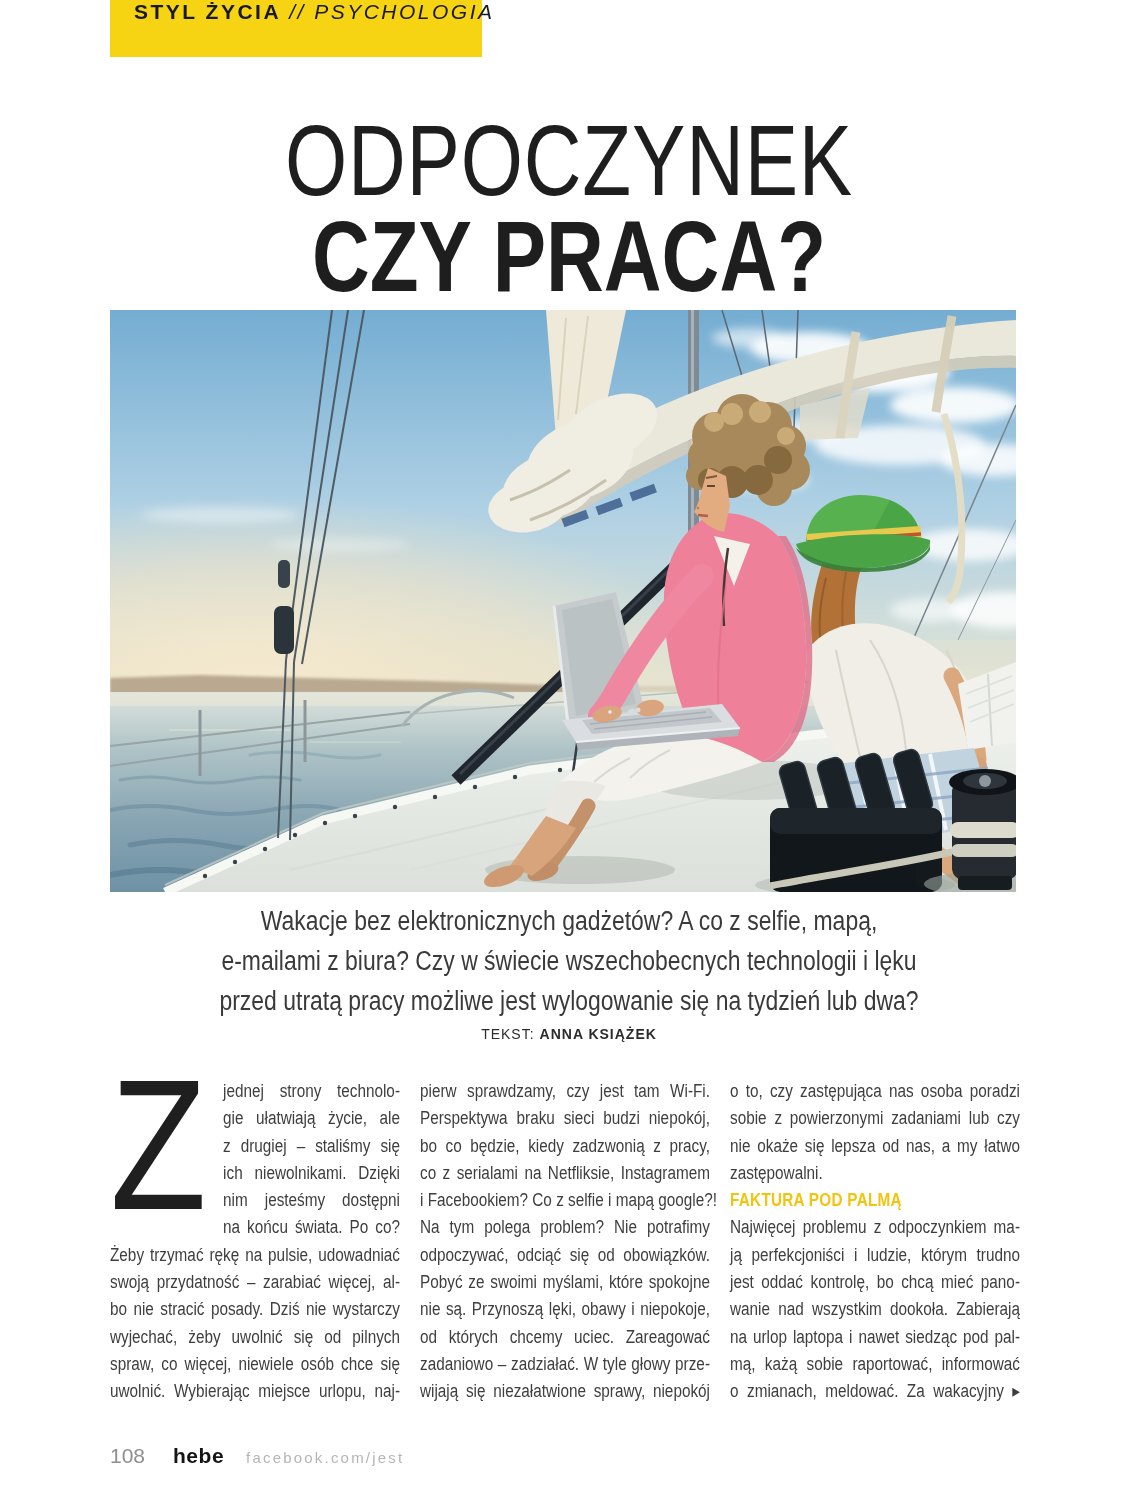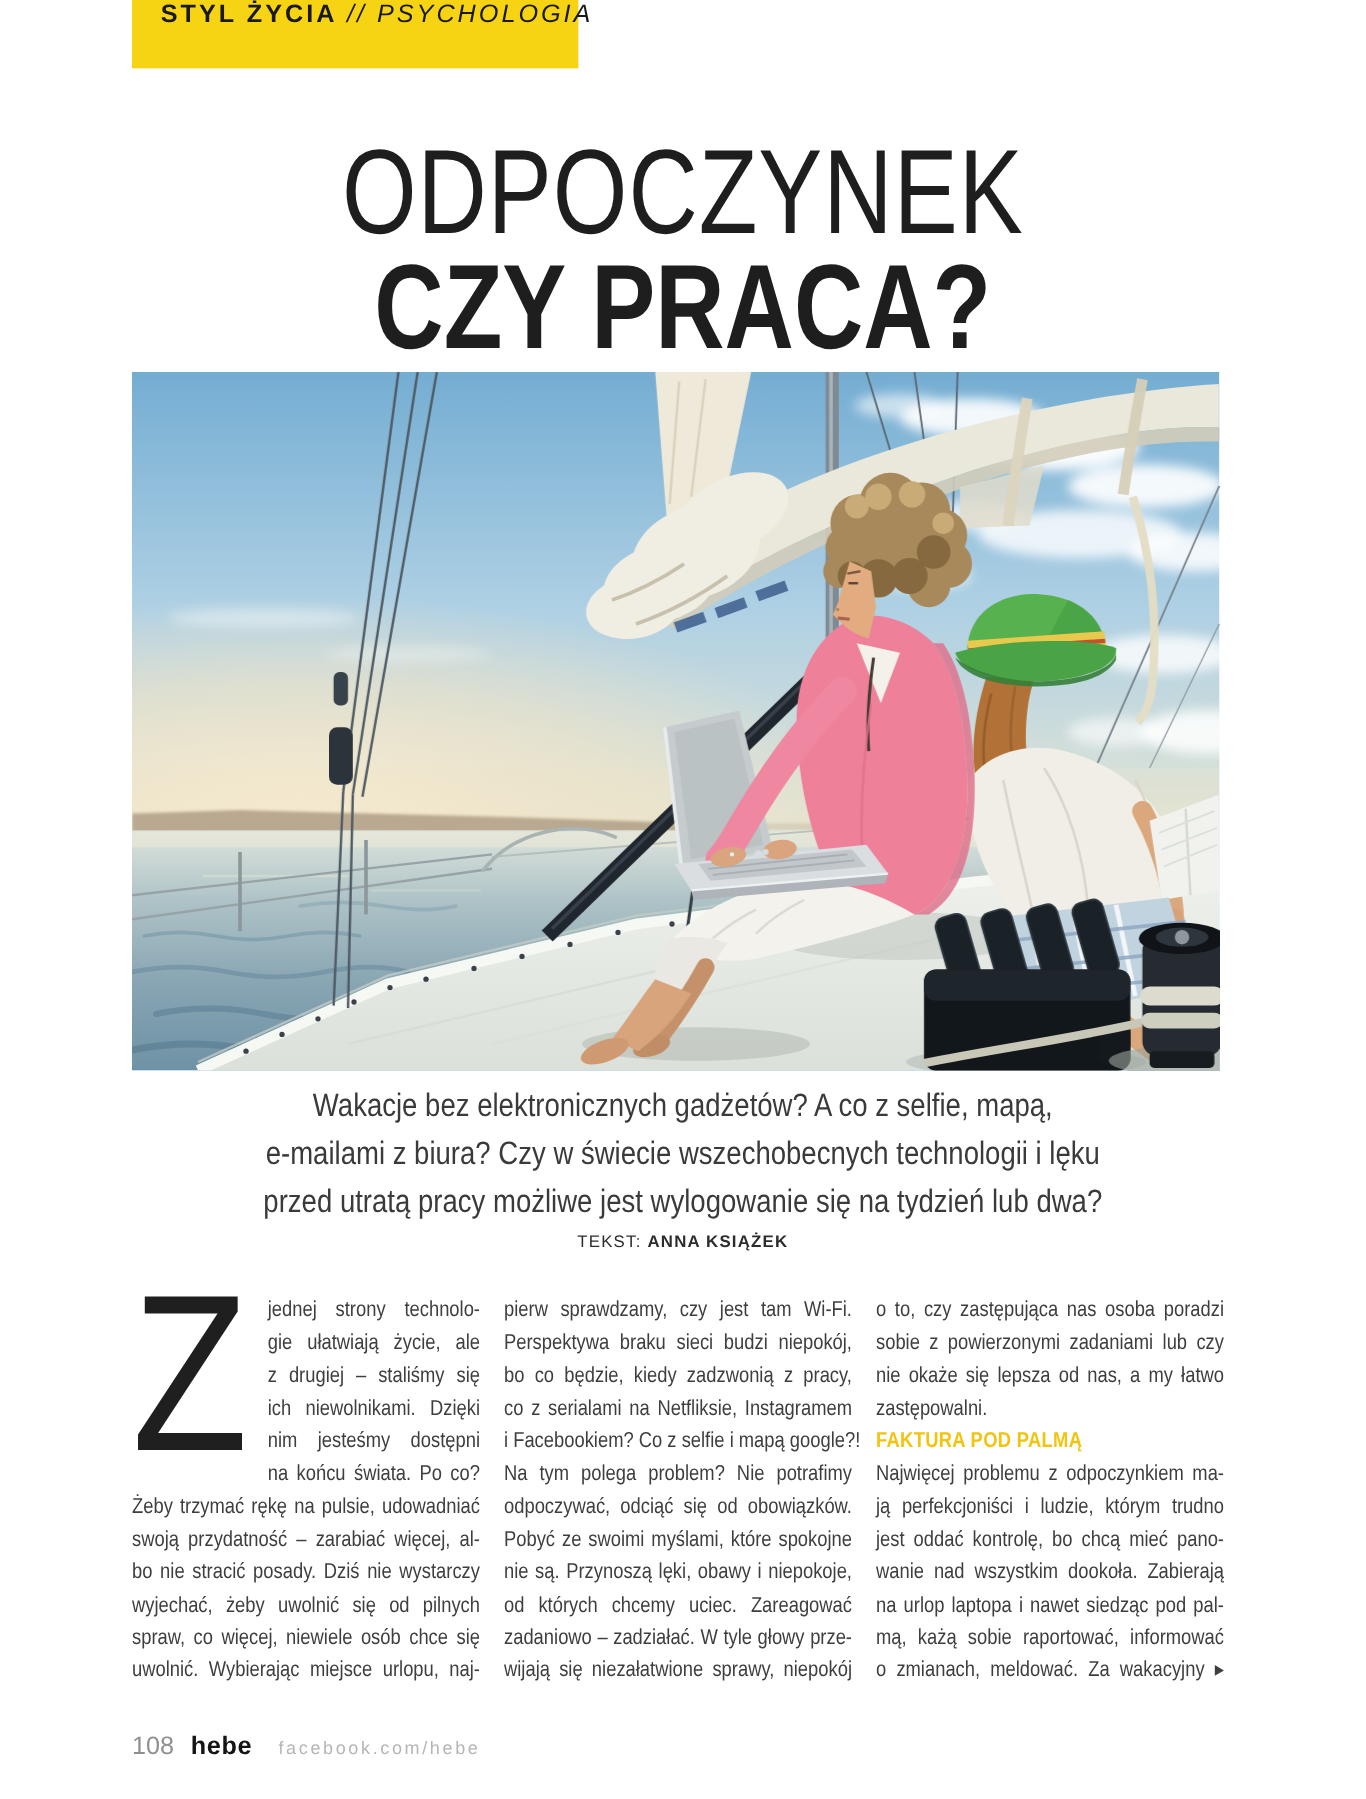--- a/index.html
+++ b/index.html
@@ -40,21 +40,21 @@
   .h-yellow{font-size:18px;line-height:27.3px;font-weight:700;color:#F2C40E;
             letter-spacing:.3px;}
   .droprow{display:flex;}
   .dropcap{flex:0 0 133px;width:133px;font-size:186px;line-height:134px;
            font-weight:400;color:#1f1f1f;}
   .indent{flex:1 1 auto;min-width:0;}
 
   
   .footer{left:110px;top:1444px;display:flex;align-items:baseline;white-space:nowrap;}
   .pageno{font-size:21px;color:#8f8f8f;}
-  .logo{font-size:21px;font-weight:700;color:#141414;margin-left:14px;letter-spacing:.5px;}
+  .logo{font-size:21px;font-weight:700;color:#141414;margin-left:28px;letter-spacing:.5px;}
   .fburl{font-size:15px;color:#b5b5b5;letter-spacing:2.2px;margin-left:22px;}
 </style>
 </head>
 <body>
 
 <div class="abs tag">
   <b>STYL ŻYCIA</b>
   <span class="rest">// PSYCHOLOGIA</span>
 </div>
 
@@ -403,14 +403,14 @@
   <div class="jl">jest oddać kontrolę, bo chcą mieć pano-</div>
   <div class="jl">wanie nad wszystkim dookoła. Zabierają</div>
   <div class="jl">na urlop laptopa i nawet siedząc pod pal-</div>
   <div class="jl">mą, każą sobie raportować, informować</div>
   <div class="jl">o zmianach, meldować. Za wakacyjny ▸</div>
 </div>
 
 <div class="abs footer">
   <span class="pageno">108</span>
   <span class="logo">hebe</span>
-  <span class="fburl">facebook.com/hebe</span>
+  <span class="fburl">facebook.com/jest</span>
 </div>
 
 </body></html>

